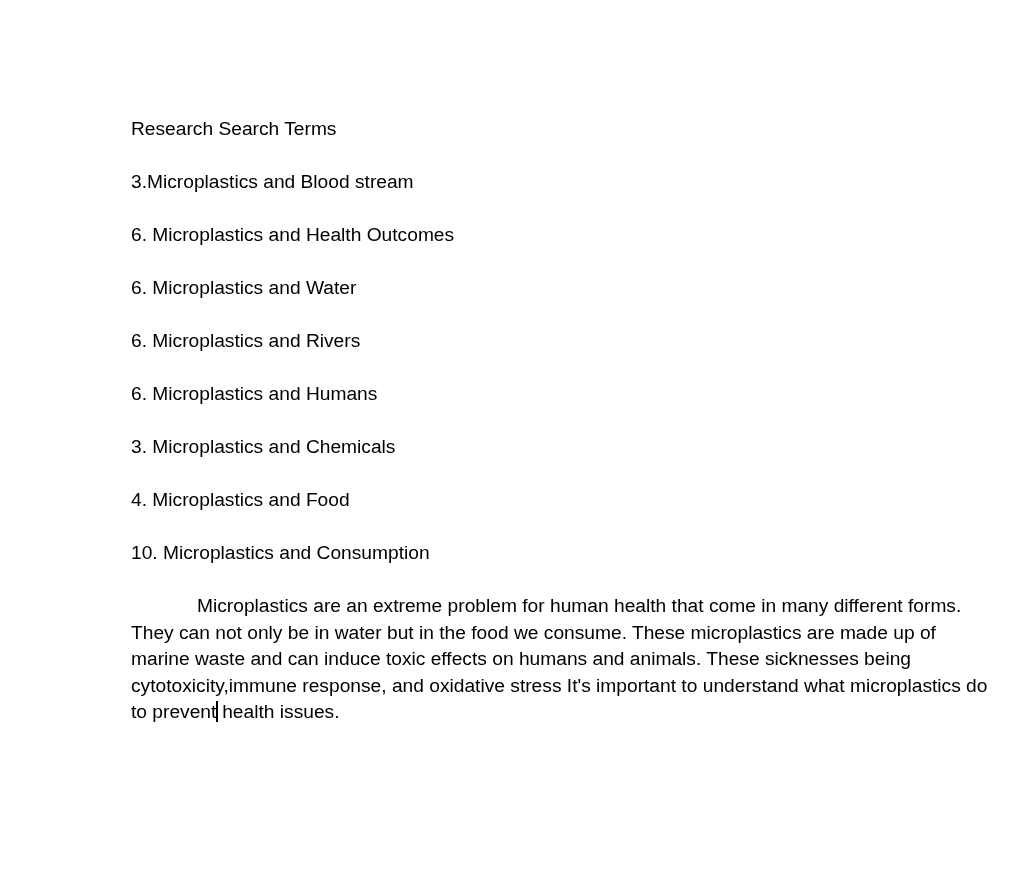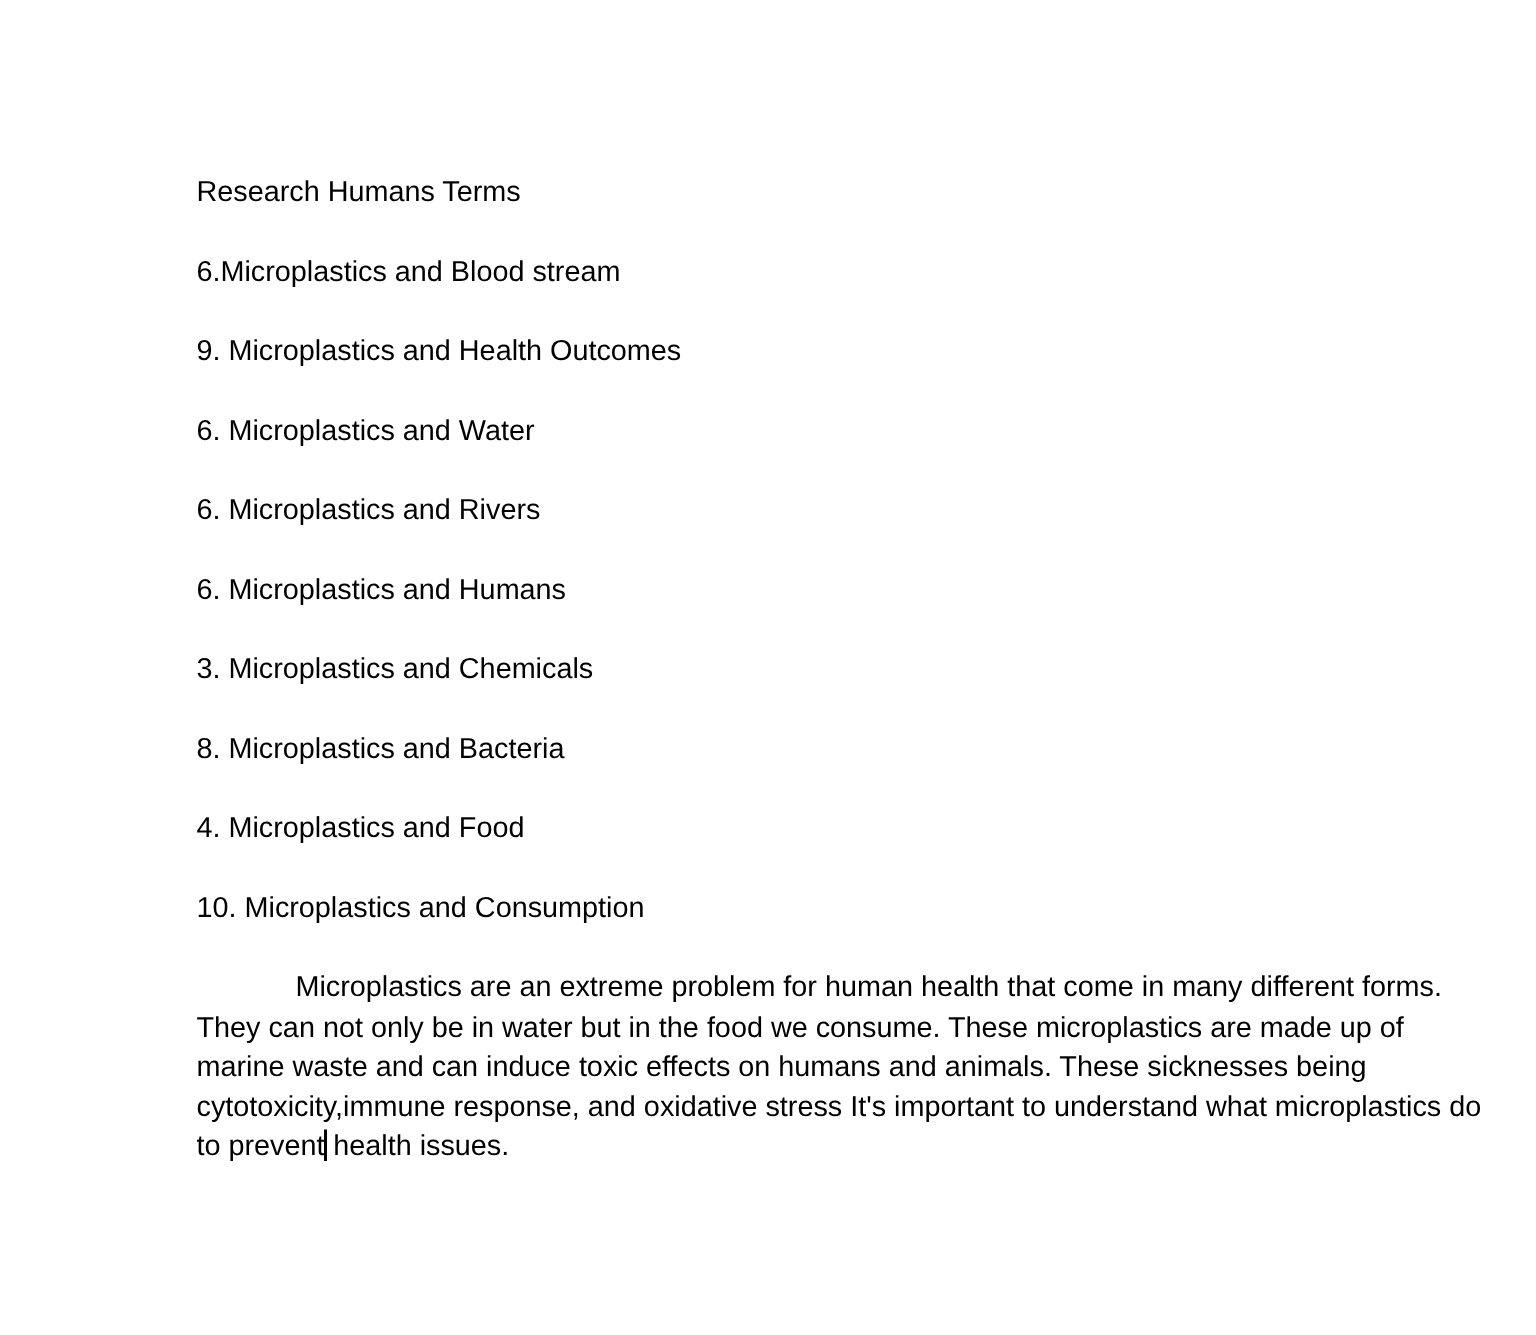--- a/index.html
+++ b/index.html
@@ -47,25 +47,24 @@
       background: #000;
       vertical-align: -4px;
       margin: 0 -1px 0 0;
     }
   </style>
 </head>
 <body>
 
 <div class="page">
   <div class="content">
-    <p class="line">Research Humans Terms</p>
-    <p class="line">6.Microplastics and Blood stream</p>
-    <p class="line">9. Microplastics and Health Outcomes</p>
+    <p class="line">Research Search Terms</p>
+    <p class="line">3.Microplastics and Blood stream</p>
+    <p class="line">6. Microplastics and Health Outcomes</p>
     <p class="line">6. Microplastics and Water</p>
     <p class="line">6. Microplastics and Rivers</p>
     <p class="line">6. Microplastics and Humans</p>
     <p class="line">3. Microplastics and Chemicals</p>
-    <p class="line">8. Microplastics and Bacteria</p>
     <p class="line">4. Microplastics and Food</p>
     <p class="line">10. Microplastics and Consumption</p>
     <p class="para"><span>Microplastics are an extreme problem for human health that come in many different forms. They can not only be in water but in the food we consume. These microplastics are made up of marine waste and can induce toxic effects on humans and animals. These sicknesses being cytotoxicity,immune response, and oxidative stress It's important to understand what microplastics do to prevent</span><span class="cursor"></span><span> health issues.</span></p>
   </div>
 </div>
 
 </body></html>

